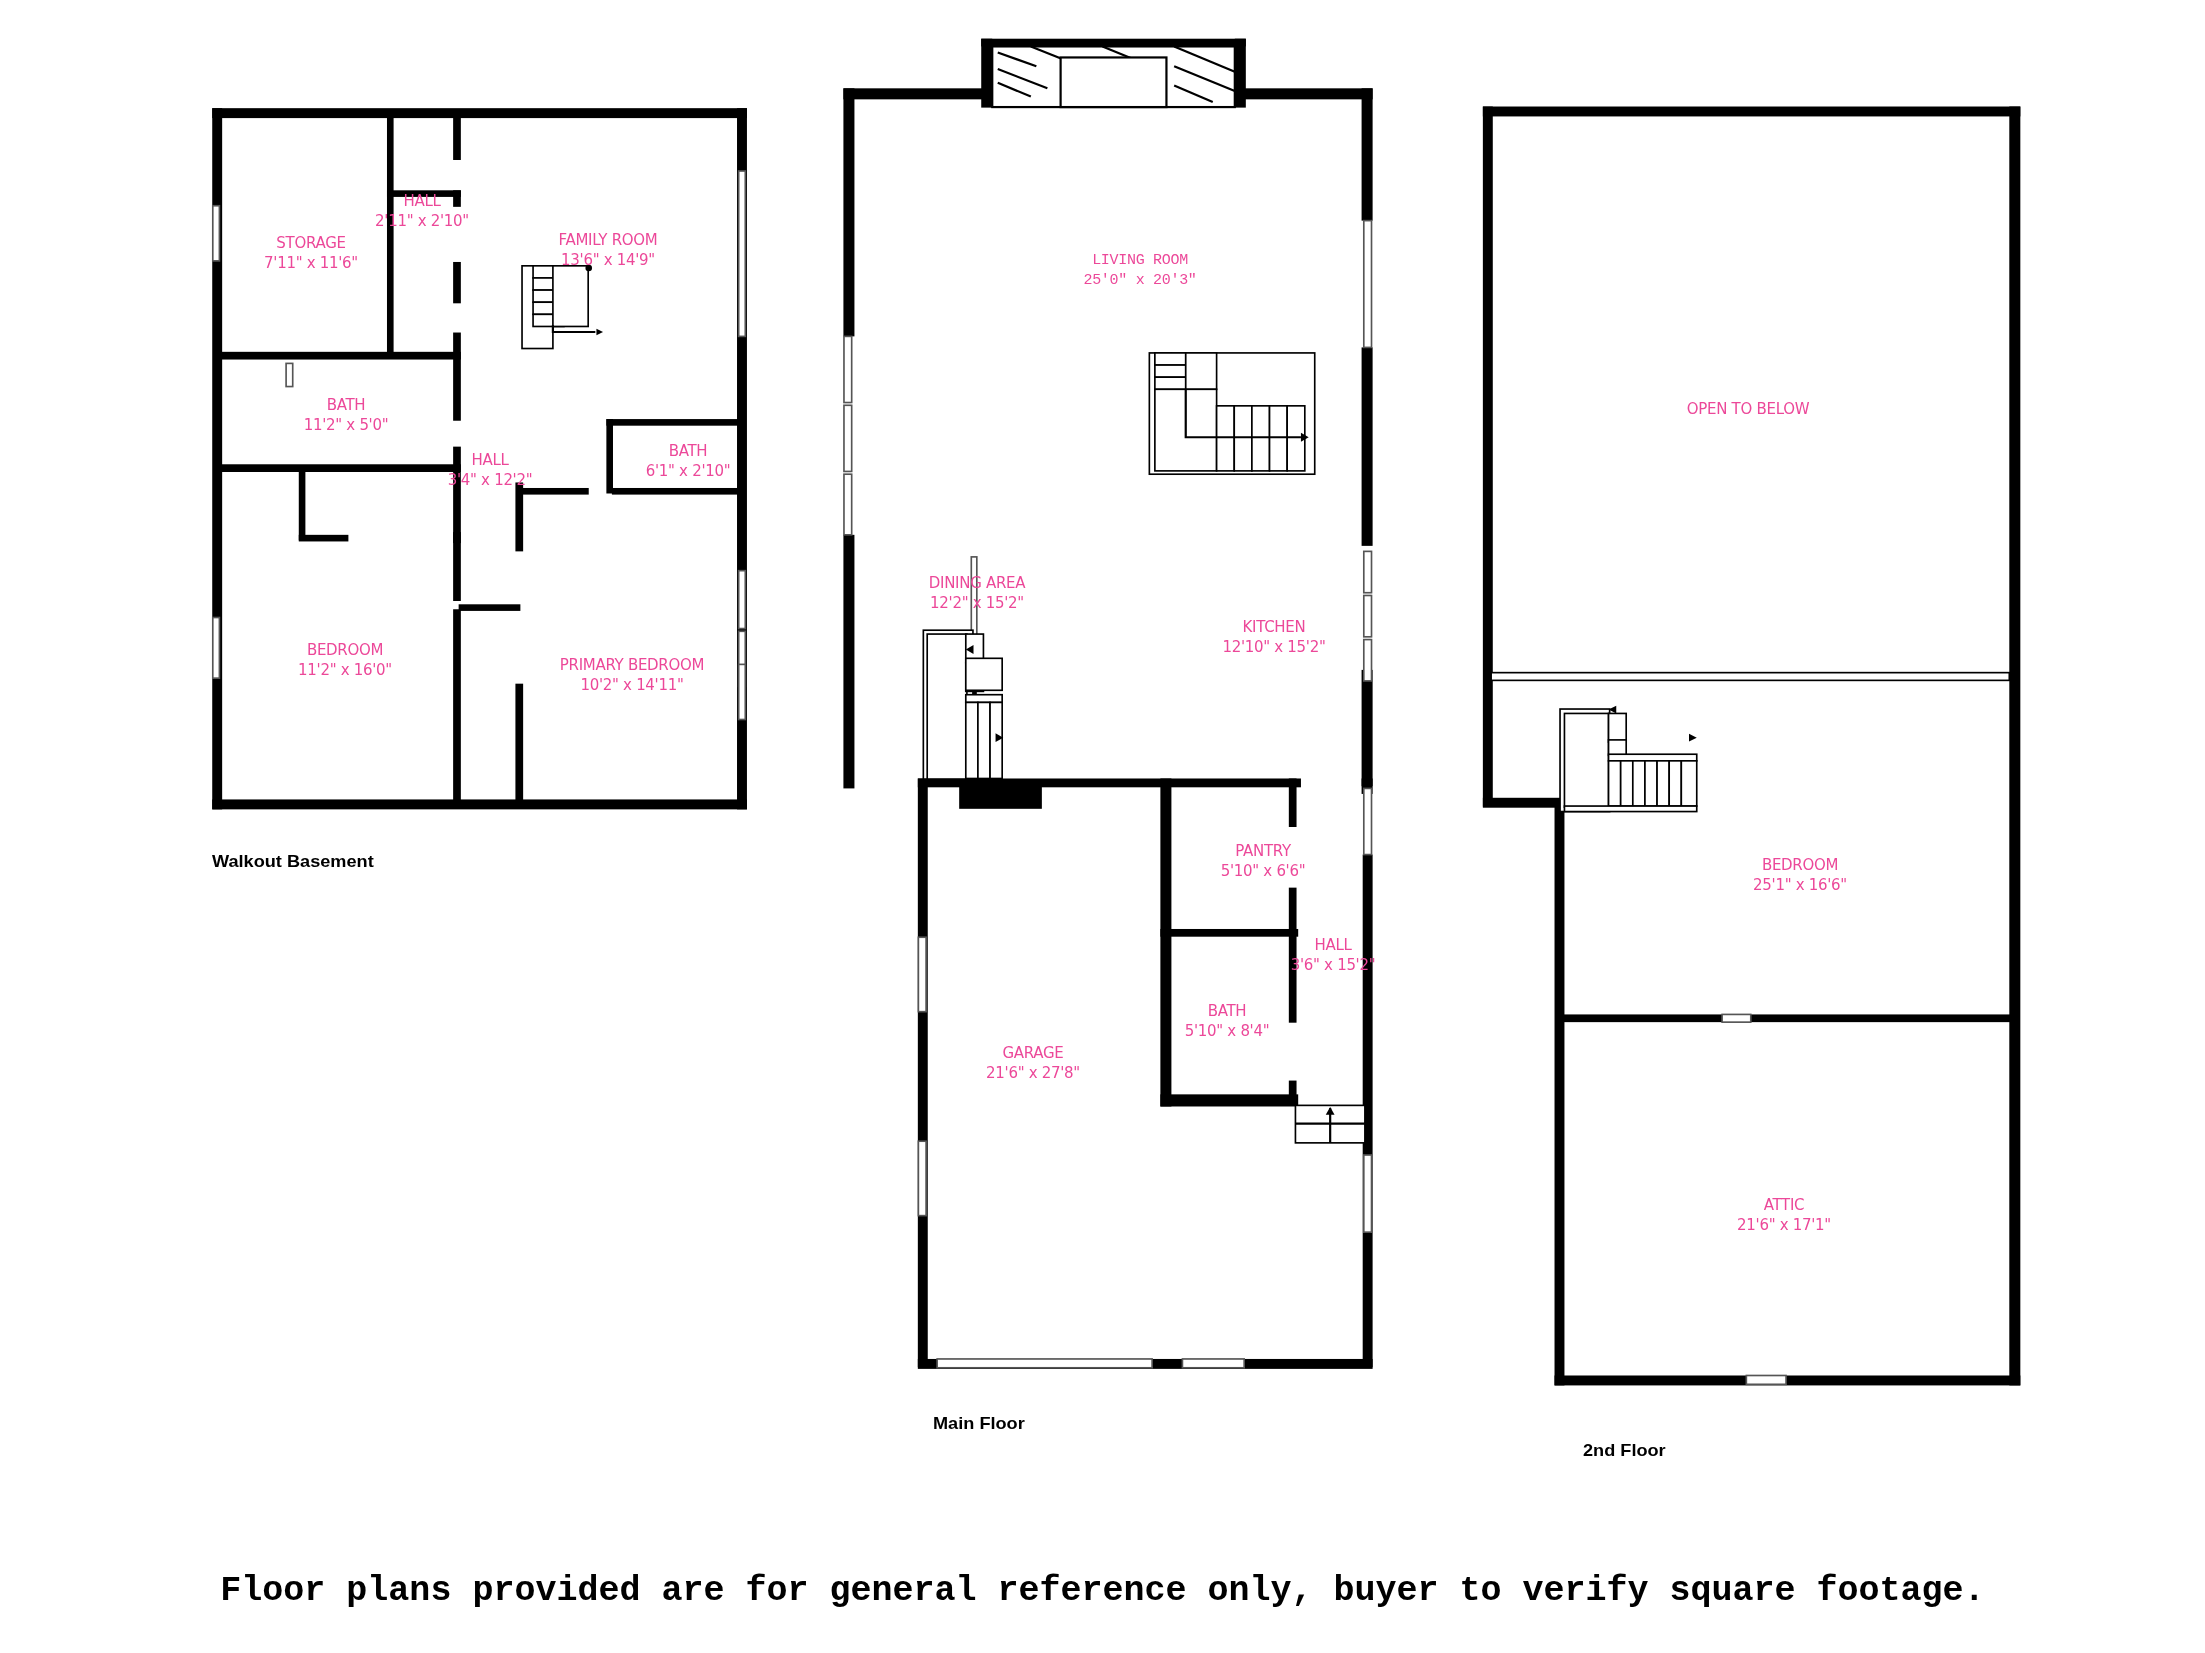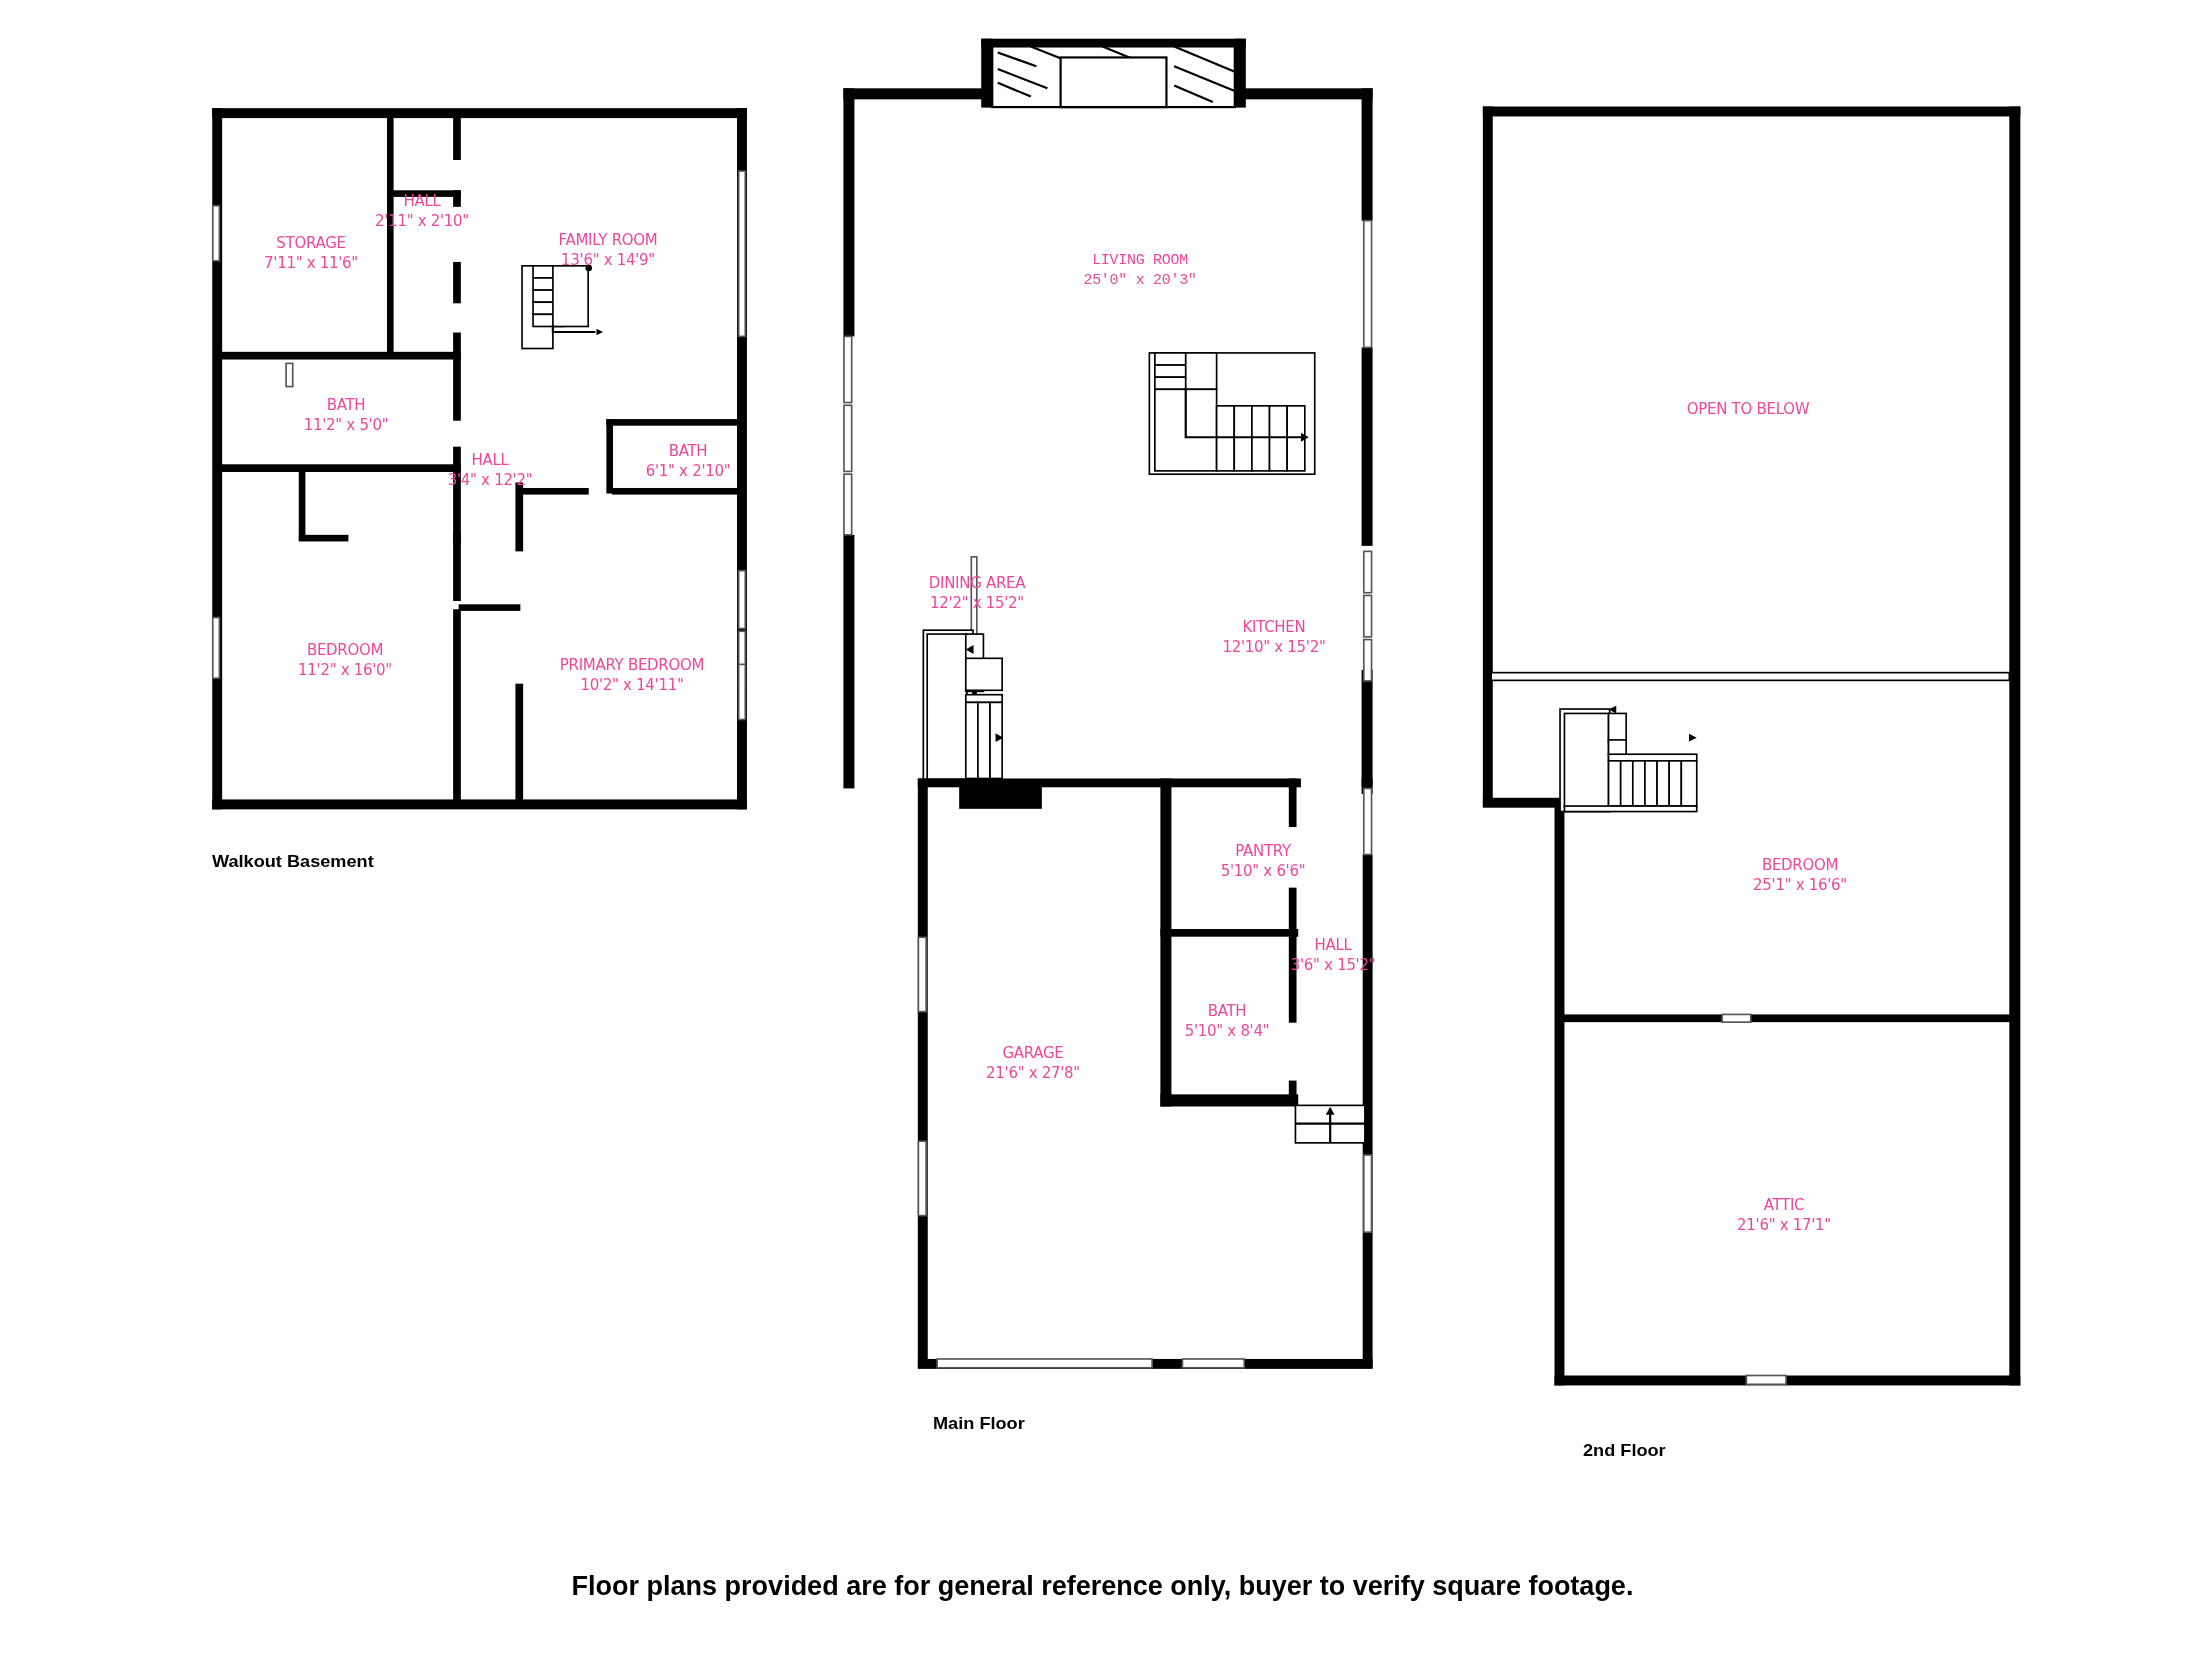--- a/index.html
+++ b/index.html
@@ -7,21 +7,21 @@
   #plan { position: absolute; left: 0; top: 0; width: 2205px; height: 1654px; }
   .wall { fill: #000000; }
   .win { fill: #ffffff; stroke: #555555; stroke-width: 3; }
   .thin { fill: none; stroke: #000000; stroke-width: 4; }
   .stair { fill: #ffffff; stroke: #000000; stroke-width: 3; }
   .hatch { stroke: #000; stroke-width: 4; }
   .marker { fill: #000; }
   .room-label { position: absolute; text-align: center; color: #ec4899; font-family: "DejaVu Sans", sans-serif; font-size: 15px; line-height: 20px; transform: translate(-50%, -50%); white-space: nowrap; letter-spacing: -0.3px; }
   .room-label .name, .room-label .dims { display: block; }
   .floor-title { position: absolute; font-family: "Liberation Sans", sans-serif; font-weight: bold; font-size: 16.5px; color: #000; white-space: nowrap; transform: scaleX(1.1); transform-origin: left center; }
-  .disclaimer { position: absolute; left: 0; width: 2205px; top: 1571px; text-align: center; font-family: Liberation Sans, sans-serif; font-weight: bold; font-size: 27px; color: #000; white-space: nowrap; }
+  .disclaimer { position: absolute; left: 0; width: 2205px; top: 1571px; text-align: center; font-family: Liberation Mono, monospace; font-weight: bold; font-size: 35px; color: #000; white-space: nowrap; }
 </style>
 </head>
 <body>
 
 <svg id="plan" viewBox="0 0 4000 3000" xmlns="http://www.w3.org/2000/svg">
 
   <g>
 
     <rect class="wall" x="385" y="196" width="970" height="18"></rect>
     <rect class="wall" x="385" y="196" width="18" height="1272"></rect>

